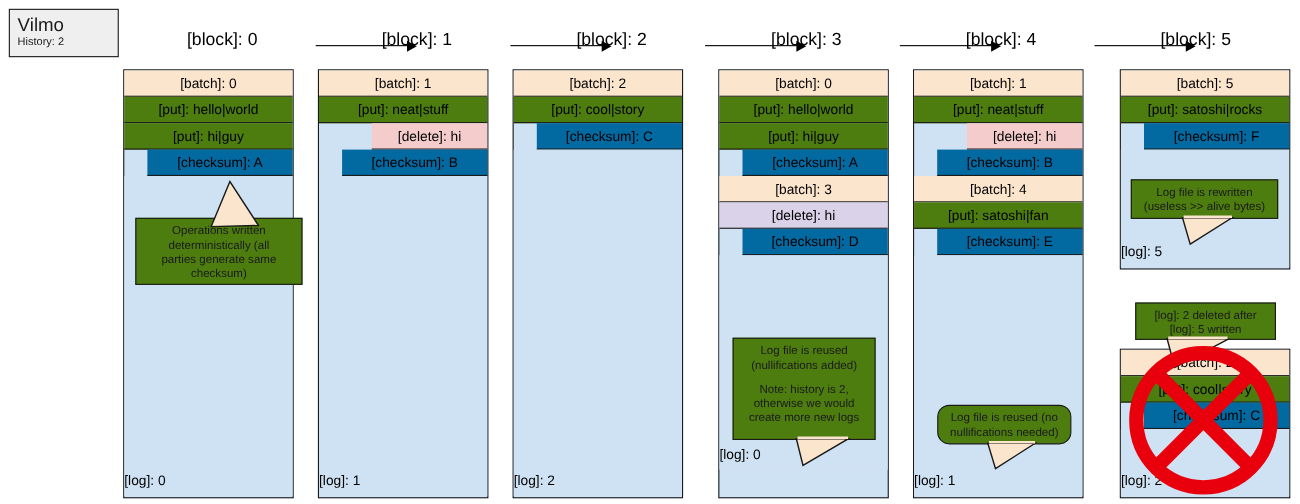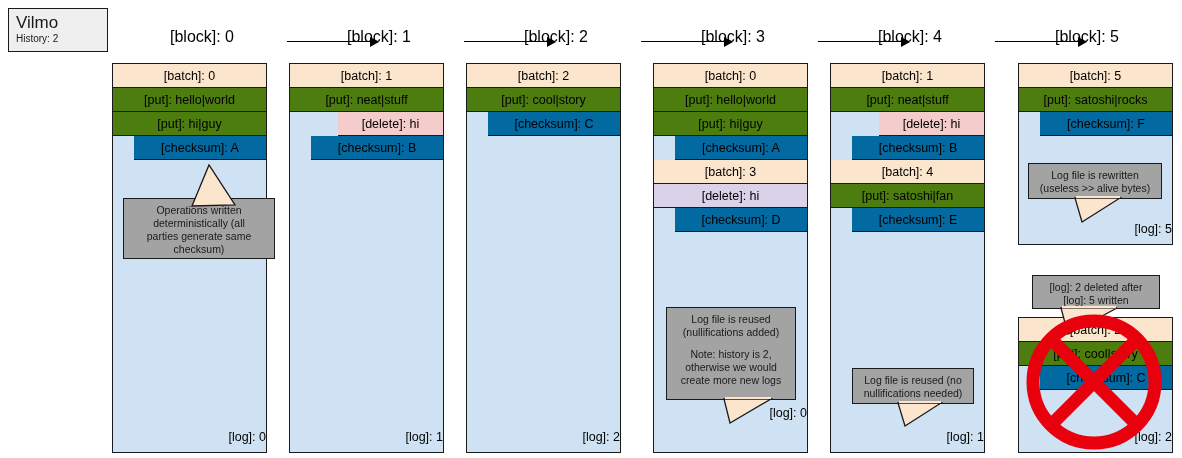--- a/index.html
+++ b/index.html
@@ -116,32 +116,31 @@
   .body-area {
     position: relative;
     background: #cfe2f3;
     border-bottom: none;
   }
   .log-footer {
     position: absolute;
     left: 0;
     right: 0;
     bottom: 6px;
-    text-align: right;
+    text-align: left;
     font-size: 12.5px;
     line-height: 15px;
     white-space: nowrap;
-    margin-left: 24px;
   }
 
   
   .callout {
     position: absolute;
     box-sizing: border-box;
-    background: #a3a3a3;
+    background: #4d7c0f;
     border: 1.3px solid #1a1a1a;
     font-size: 10.5px;
     line-height: 13px;
     text-align: center;
     color: #1a1a1a;
     padding: 5px 4px;
     z-index: 5;
   }
   .callout .cline { display: block; }
   .callout .cgap { display: block; height: 9px; }
@@ -276,21 +275,21 @@
   <div class="row put">[put]: neat|stuff</div>
   <div class="row delete">[delete]: hi</div>
   <div class="row checksum">[checksum]: B</div>
   <div class="row batch">[batch]: 4</div>
   <div class="row put">[put]: satoshi|fan</div>
   <div class="row checksum">[checksum]: E</div>
   <div class="body-area" style="height:219px;">
     <div class="log-footer">[log]: 1</div>
   </div>
 </div>
-<div class="callout" style="left:852px; top:368px; width:122px; height:36px;">
+<div class="callout" style="left:852px; top:368px; width:122px; height:36px;border-radius:11px;">
   <span class="cline">Log file is reused (no</span>
   <span class="cline">nullifications needed)</span>
 </div>
 <svg class="callout-tail" style="left:898px; top:402px; width:44px; height:25px;" viewBox="0 0 44 25">
   <polygon points="0,1 43,1 7,24" fill="#fce5cd" stroke="#1a1a1a" stroke-width="1.3"></polygon>
   <line x1="1" y1="0" x2="43" y2="0" stroke="#fce5cd" stroke-width="2.2"></line>
 </svg>
 
 <div class="log-col" id="col5" style="left:1018px; top:63px; height:182px;">
   <div class="row batch">[batch]: 5</div>

